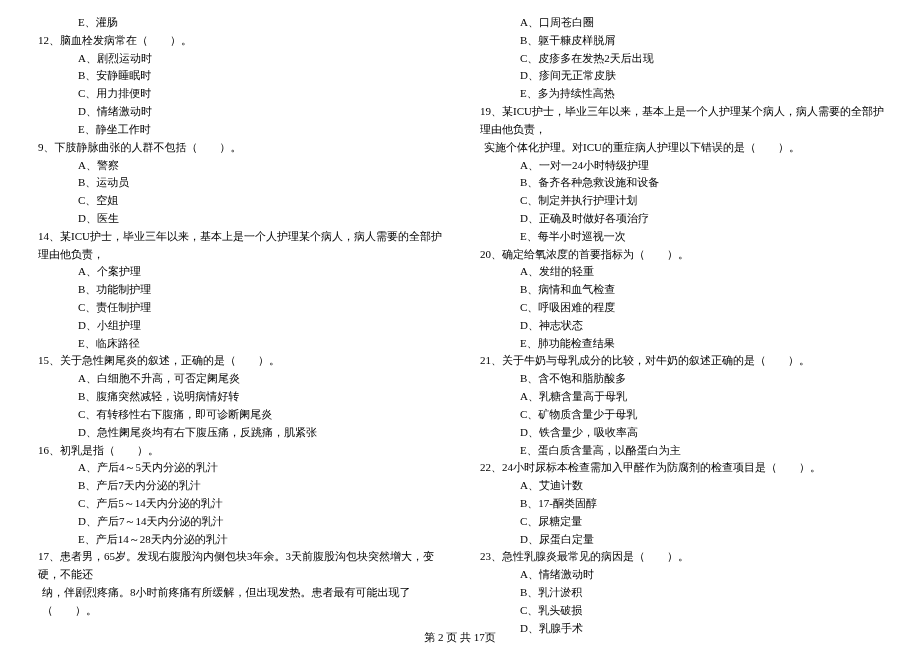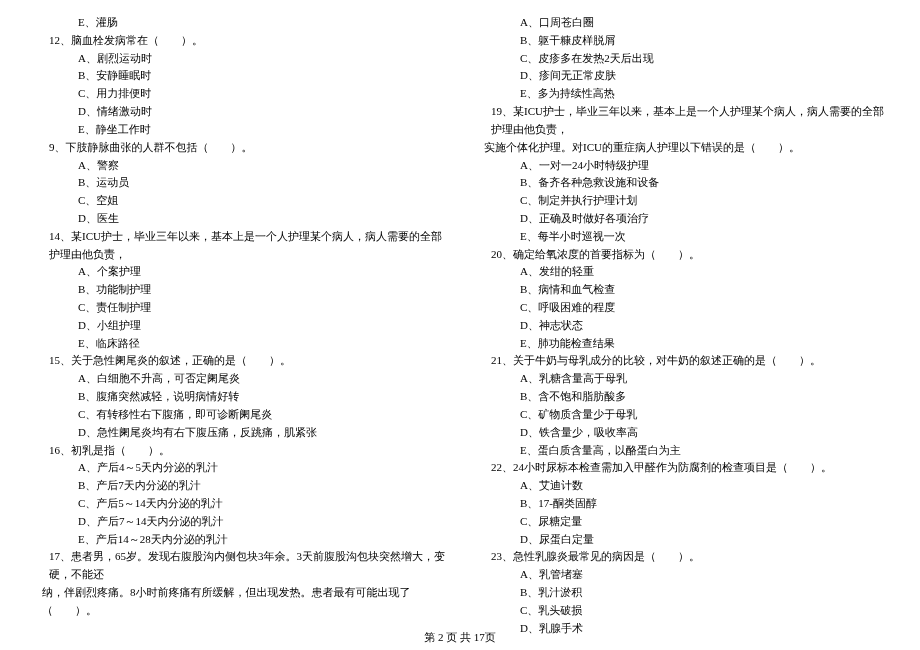--- a/index.html
+++ b/index.html
@@ -24,21 +24,20 @@
     }
     .column {
       flex: 1;
       line-height: 1.62;
     }
     .option {
       padding-left: 48px;
     }
     .question {
       padding-left: 8px;
-      margin-left: 11px;
     }
     .continuation {
       padding-left: 12px;
     }
     .footer {
       text-align: center;
       font-size: 11px;
       padding-top: 2px;
       font-family: Liberation Serif, serif;
     }
@@ -93,32 +92,32 @@
       <div class="option">C、制定并执行护理计划</div>
       <div class="option">D、正确及时做好各项治疗</div>
       <div class="option">E、每半小时巡视一次</div>
       <div class="question">20、确定给氧浓度的首要指标为（　　）。</div>
       <div class="option">A、发绀的轻重</div>
       <div class="option">B、病情和血气检查</div>
       <div class="option">C、呼吸困难的程度</div>
       <div class="option">D、神志状态</div>
       <div class="option">E、肺功能检查结果</div>
       <div class="question">21、关于牛奶与母乳成分的比较，对牛奶的叙述正确的是（　　）。</div>
+      <div class="option">B、含不饱和脂肪酸多</div>
       <div class="option">A、乳糖含量高于母乳</div>
-      <div class="option">B、含不饱和脂肪酸多</div>
       <div class="option">C、矿物质含量少于母乳</div>
       <div class="option">D、铁含量少，吸收率高</div>
       <div class="option">E、蛋白质含量高，以酪蛋白为主</div>
       <div class="question">22、24小时尿标本检查需加入甲醛作为防腐剂的检查项目是（　　）。</div>
       <div class="option">A、艾迪计数</div>
       <div class="option">B、17-酮类固醇</div>
       <div class="option">C、尿糖定量</div>
       <div class="option">D、尿蛋白定量</div>
       <div class="question">23、急性乳腺炎最常见的病因是（　　）。</div>
-      <div class="option">A、乳管堵塞</div>
+      <div class="option">A、情绪激动时</div>
       <div class="option">B、乳汁淤积</div>
       <div class="option">C、乳头破损</div>
       <div class="option">D、乳腺手术</div>
     </div>
 </div>
 
 <div class="footer">
   <span>第 </span><span>2</span><span> 页 共 </span><span>17</span><span>页</span>
 </div>
 

